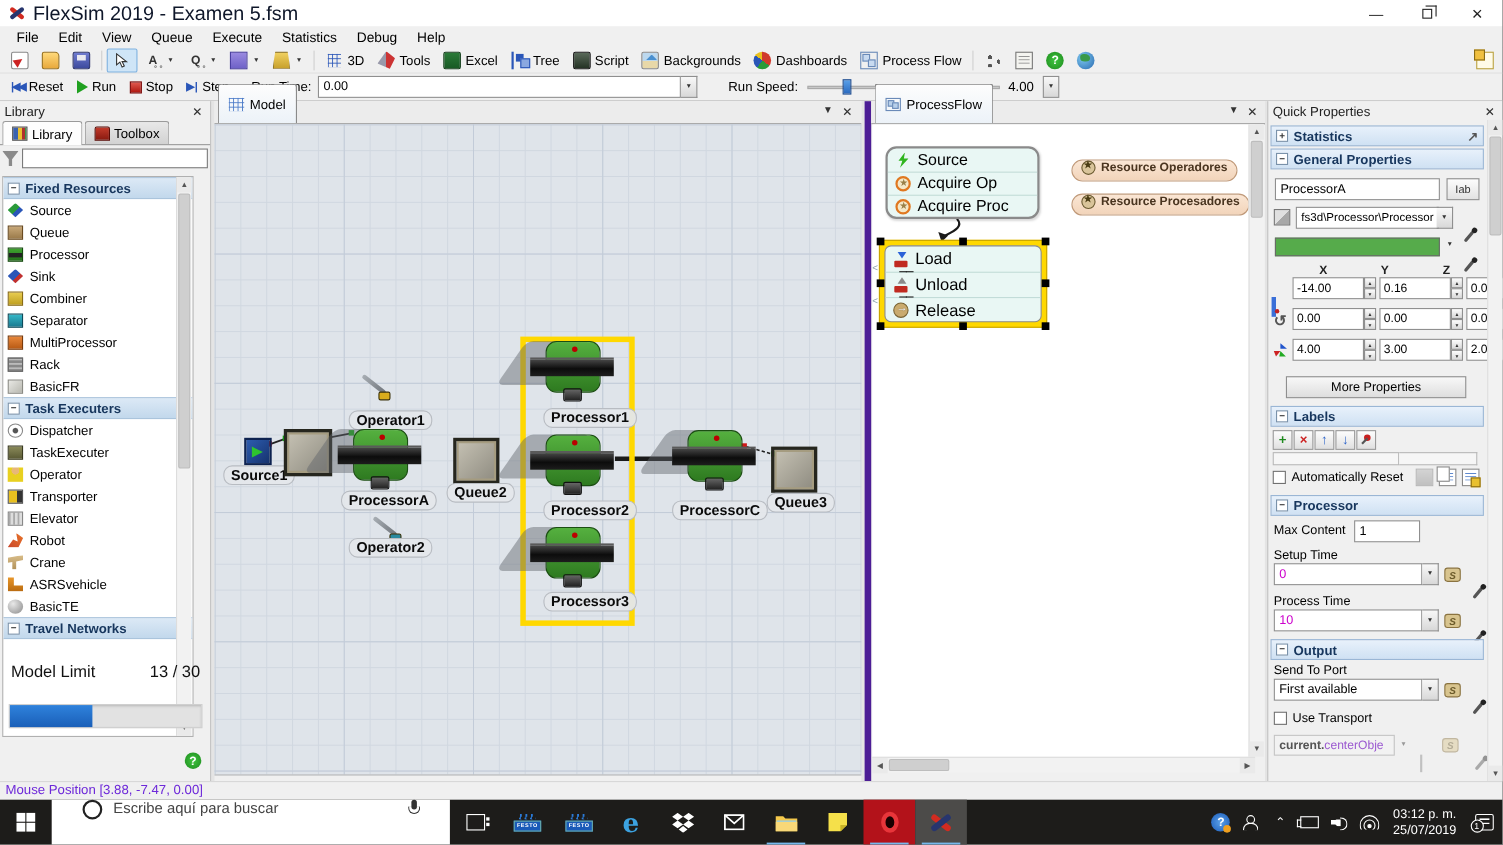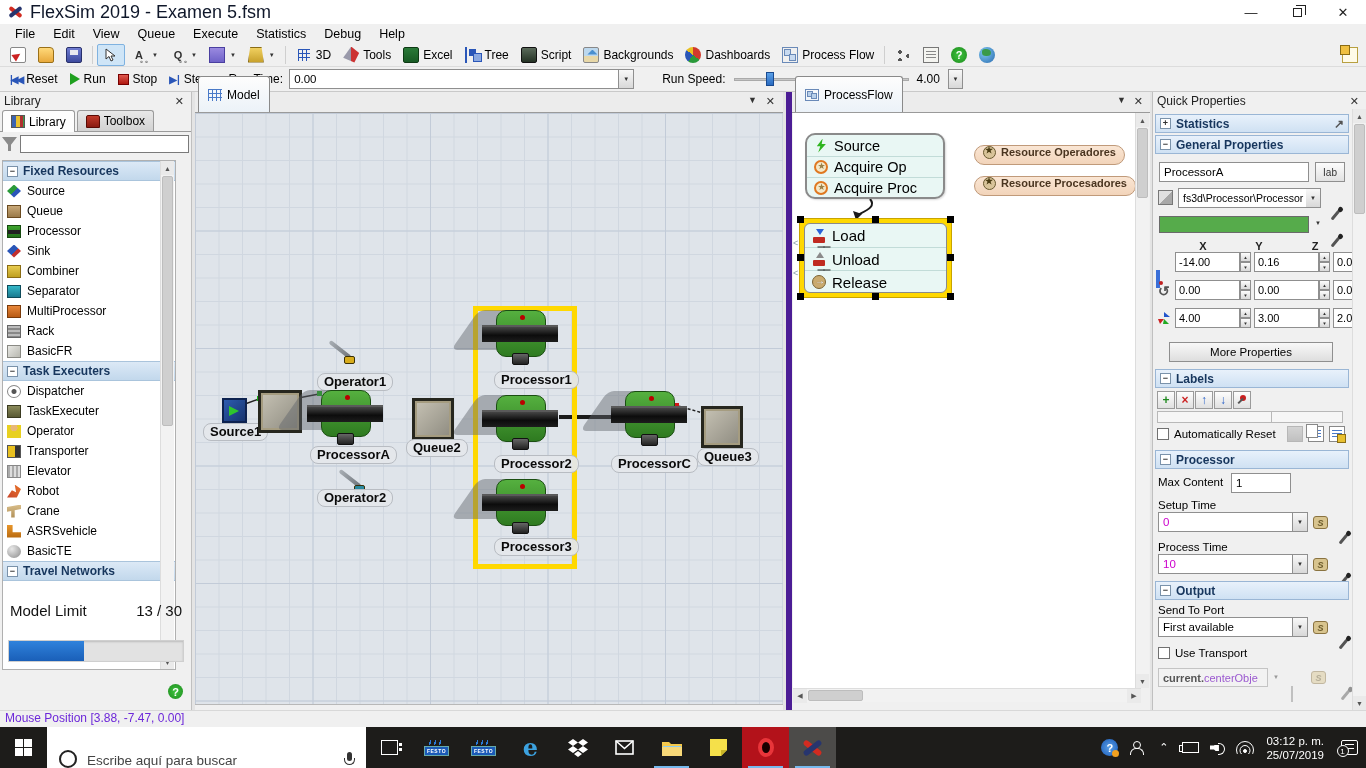--- a/index.html
+++ b/index.html
@@ -237,21 +237,21 @@
 
 
 #taskbar{position:absolute;left:0;top:727px;width:1366px;height:41px;background:#1d1c1a;display:flex;align-items:stretch;color:#fff}
 .tb-btn{width:47px;display:flex;align-items:center;justify-content:center;flex:none;position:relative}
 .tb-btn.active-underline::after{content:"";position:absolute;left:6px;right:6px;bottom:0;height:2px;background:#76b9ed}
 .win-logo{width:17px;height:17px;background:
  linear-gradient(#fff,#fff) 0 0/8px 8px no-repeat,
  linear-gradient(#fff,#fff) 9px 0/8px 8px no-repeat,
  linear-gradient(#fff,#fff) 0 9px/8px 8px no-repeat,
  linear-gradient(#fff,#fff) 9px 9px/8px 8px no-repeat}
-#tb-search{width:319px;background:#fff;display:flex;align-items:flex-end;gap:10px;padding:0 12px;flex:none}
+#tb-search{width:362px;background:#fff;display:flex;align-items:flex-start;gap:10px;padding:0 28px;flex:none}
 .cortana-ring{width:18px;height:18px;border:2.5px solid #222;border-radius:50%;flex:none}
 #tb-search .search-text{color:#444;font-size:13.5px;flex:1}
 .mic-icon{width:10px;height:16px;position:relative;flex:none}
 .mic-icon::before{content:"";position:absolute;left:2.5px;top:0;width:5px;height:9px;background:#333;border-radius:3px}
 .mic-icon::after{content:"";position:absolute;left:0;top:6px;width:9px;height:6px;border:1.5px solid #333;border-top:none;border-radius:0 0 6px 6px}
 .taskview-icon{width:17px;height:15px;border:1.5px solid #fff;position:relative}
 .taskview-icon::before{content:"";position:absolute;right:-5px;top:2px;width:3px;height:3px;background:#fff;box-shadow:0 5px 0 #fff}
 .festo-icon{display:flex;flex-direction:column;align-items:center;gap:1px}
 .festo-lines{width:16px;height:5px;background:linear-gradient(105deg,transparent 2px,#2a7ad8 2px 3.5px,transparent 3.5px) 0 0/5px 100%}
 .festo-box{background:#1a5ab8;color:#fff;font-size:5px;font-weight:bold;padding:1px 2px;border:1px solid #6aa;letter-spacing:.5px}

